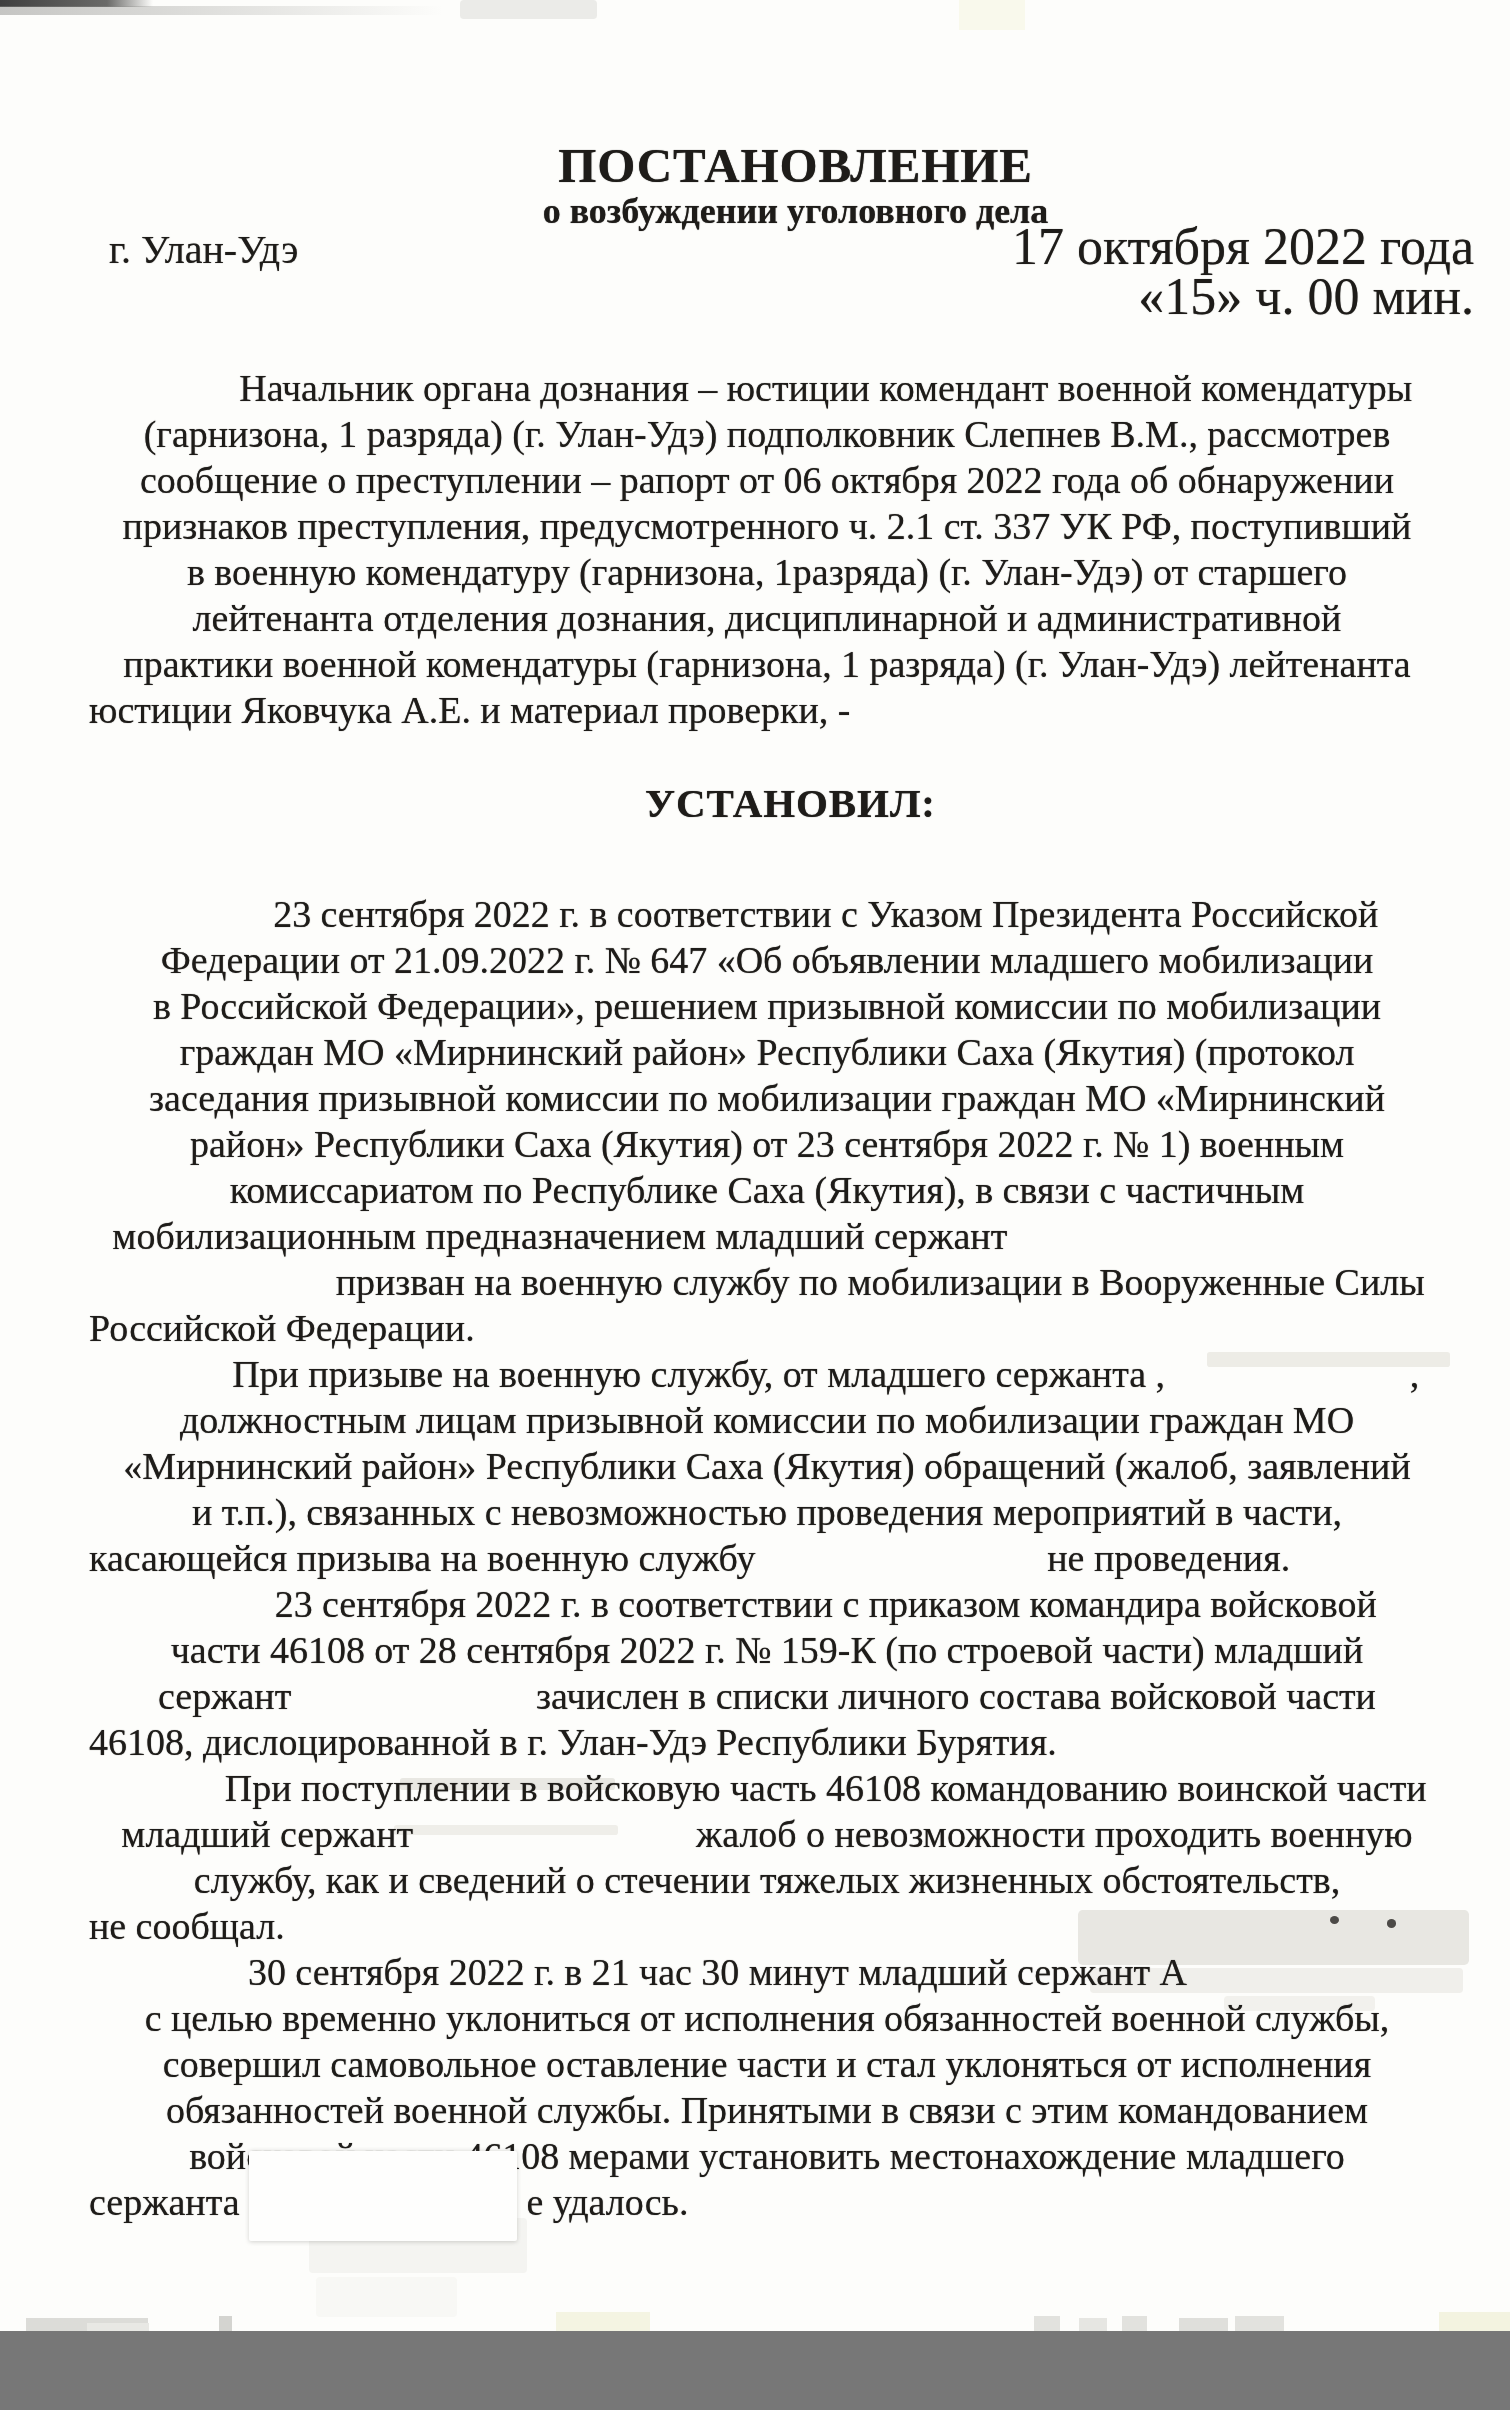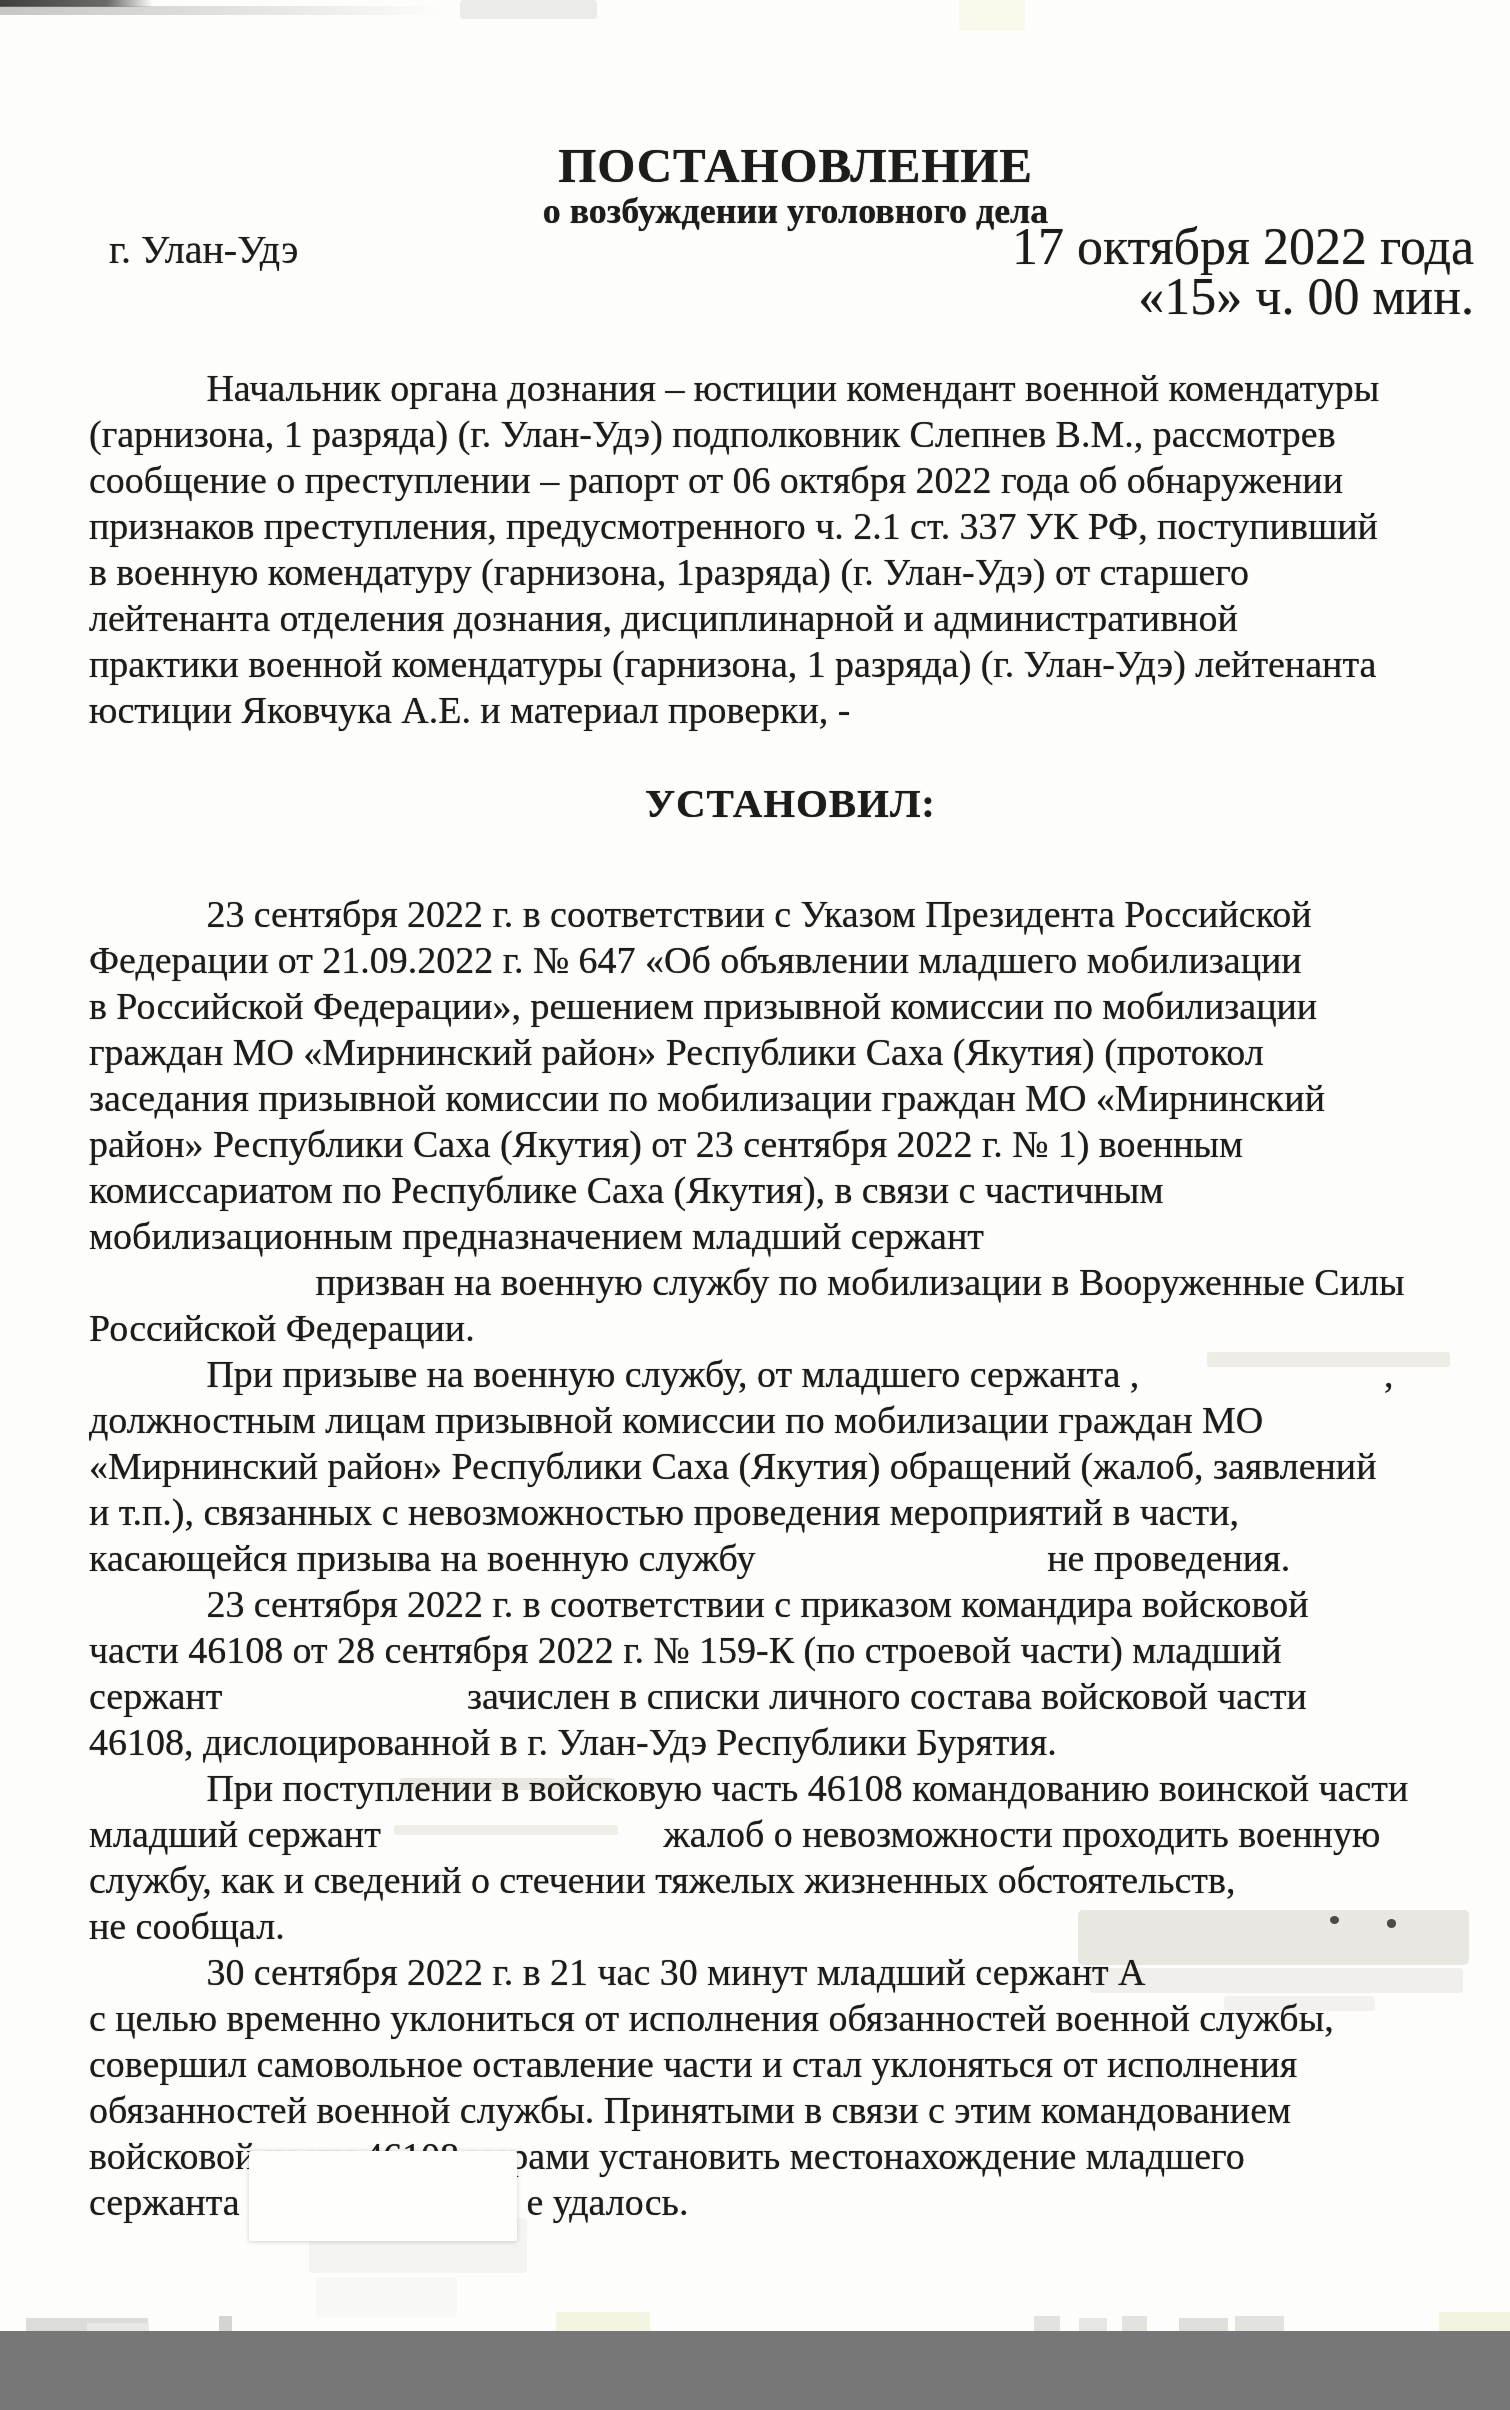--- a/index.html
+++ b/index.html
@@ -38,21 +38,21 @@
   .doc-body{
     position:absolute;left:89px;top:365px;width:1356px;
     font-size:38px;
     text-shadow:0 0 0.9px rgba(25,23,20,.75);
   }
   .line{
     display:flex;align-items:baseline;
     column-gap:9.4px;height:46px;line-height:46px;
     overflow:visible;
   }
-  .line.j{justify-content:flex-start;}
+  .line.j{justify-content:center;}
   .word{white-space:nowrap;flex:none;}
   .seg-gap{flex:none;height:0.9px;}
   .seg-box{
     flex:none;height:90px;align-self:center;
     background:#fefefd;border-radius:1.9px;
     box-shadow:0 0.9px 4.7px rgba(60,60,55,.22);
     position:relative;top:-5.6px;
   }
   .section-heading{
     margin:47px 0 65px;height:46px;line-height:46px;

